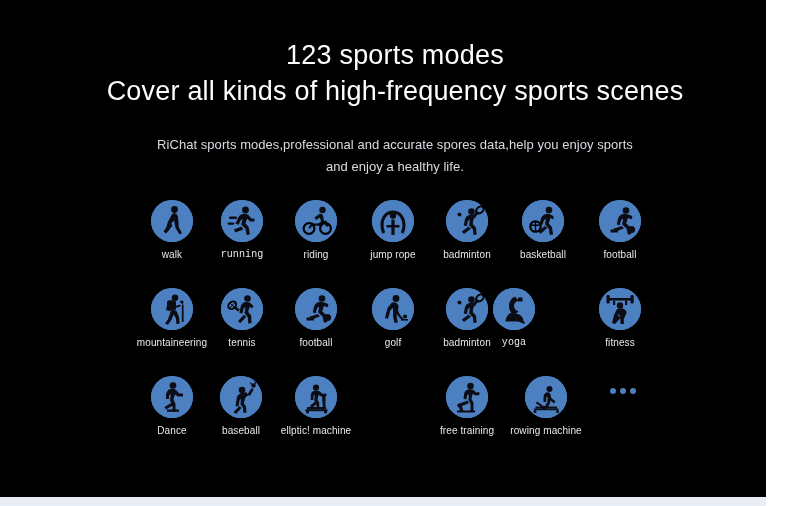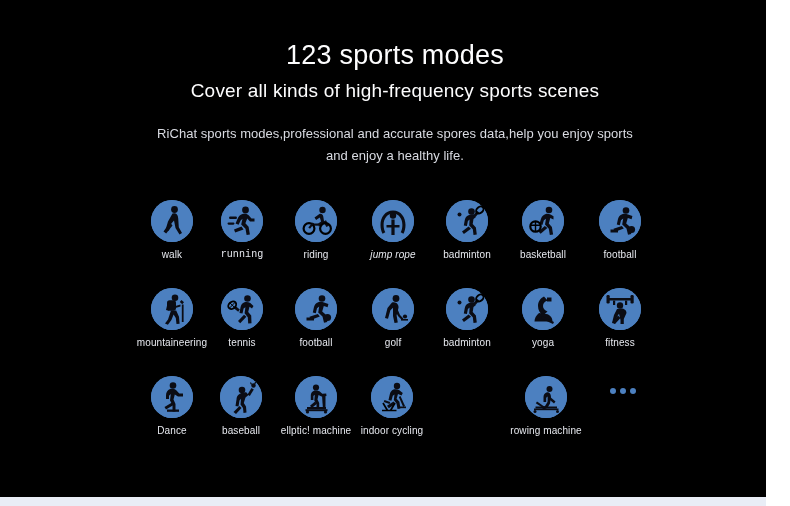--- a/index.html
+++ b/index.html
@@ -35,30 +35,30 @@
 
   .title-line1 {
     font-size: 27px;
     line-height: 34px;
     color: #fdfdfe;
     font-weight: 400;
     letter-spacing: 0.2px;
   }
 
   .title-line2 {
-    font-size: 19px;
+    font-size: 27px;
     line-height: 34px;
     color: #fdfdfe;
     font-weight: 400;
     letter-spacing: 0.2px;
     margin-top: 2px;
   }
 
   .subtitle {
-    margin: 15px auto 0;
+    margin: 26px auto 0;
     width: 500px;
     font-size: 13px;
     line-height: 22px;
     color: #d9dbe2;
     font-weight: 400;
     text-align: center;
     letter-spacing: 0.05px;
   }
 
   
@@ -185,21 +185,21 @@
                 <path d="M28.2 21.5 L31.4 27 L34 25.7 L31 20.2 Z"></path>
                 <path d="M16.5 23.5 L23.5 23.5 L23.5 25.7 L16.5 25.7 Z"></path>
                 <circle cx="14" cy="28.5" r="5.4" fill="none" stroke="#000" stroke-width="2.2"></circle>
                 <circle cx="30.5" cy="28.5" r="5.4" fill="none" stroke="#000" stroke-width="2.2"></circle>
                 <path d="M13.3 27.6 L17.5 22.5 L19.2 23.6 L15 28.8 Z"></path>
               </g>
             </svg>
           </div>
           <div class="label">riding</div>
         </div>
-        <div class="item" style="left: 393px; font-style: italic;">
+        <div class="item" style="left: 393px;">
           <div class="circle">
             <svg viewBox="0 0 42 42" fill="#0b0c14" xmlns="http://www.w3.org/2000/svg">
               <circle cx="21" cy="21" r="21" fill="#4c80c0"></circle>
               <g fill="#0b0c14" stroke="none">
                 <path d="M21 10.5 C13 10.5 8.5 17.5 8.5 25 C8.5 28.5 9.3 31.5 10.6 33.8 L13.3 32.2 C12.2 30.3 11.6 27.8 11.6 25 C11.6 19 15.1 13.6 21 13.6 C26.9 13.6 30.4 19 30.4 25 C30.4 27.8 29.8 30.3 28.7 32.2 L31.4 33.8 C32.7 31.5 33.5 28.5 33.5 25 C33.5 17.5 29 10.5 21 10.5 Z"></path>
                 <circle cx="21" cy="15.5" r="3.2"></circle>
                 <path d="M19.4 19.5 L19.4 25 L14.5 25 L14.5 27.4 L19.4 27.4 L19.4 35 L22.6 35 L22.6 27.4 L27.5 27.4 L27.5 25 L22.6 25 L22.6 19.5 Z"></path>
               </g>
             </svg>
           </div>
@@ -325,21 +325,21 @@
                 <path d="M22.5 15.2 C20.5 16 19.2 17.8 18.8 20 L17.8 25.5 L20.9 26.1 L21.9 21 L23.6 19.4 L23.2 25.5 L26.8 29.2 L27.5 35 L30.8 34.6 L29.9 27.4 L26.7 23.9 L27.5 19 L30 17 L28.5 14.8 C27 14 24.5 14.4 22.5 15.2 Z"></path>
                 <path d="M22.6 26.5 L16 31.5 L17.9 34 L25 28.7 Z"></path>
                 <path d="M29.8 16.8 L33.2 12.5 L31 10.8 L27.6 15.1 Z"></path>
                 <ellipse cx="33.8" cy="10" rx="4.1" ry="3" transform="rotate(-40 33.8 10)" fill="none" stroke="#000" stroke-width="1.9"></ellipse>
                 <circle cx="13.5" cy="14.5" r="2"></circle>
               </g>
             </svg>
           </div>
           <div class="label">badminton</div>
         </div>
-        <div class="item" style="left: 543px;">
+        <div class="item" style="left: 514px; font-family: Liberation Mono, monospace;">
           <div class="circle">
             <svg viewBox="0 0 42 42" fill="#0b0c14" xmlns="http://www.w3.org/2000/svg">
               <circle cx="21" cy="21" r="21" fill="#4c80c0"></circle>
               <g fill="#0b0c14" stroke="none">
                 <path d="M22 8.5 C18.5 10 16 13.5 16 18 C16 22 18 25.5 21 27.5 L25.5 23.5 C22.8 22.4 21 20.4 21 18 C21 15.2 23 13 25.8 12.8 Z"></path>
                 <path d="M25 9.5 L29.5 9.5 L29.5 13.5 L25 13.5 Z"></path>
                 <path d="M17 25 C14 27.5 12.5 30.5 12.5 33.5 L30.5 33.5 C30.5 29 27 25.8 22.5 25.8 Z"></path>
                 <path d="M20 28 L32 34 L31 36 L19 30.5 Z"></path>
               </g>
             </svg>
@@ -407,36 +407,34 @@
                 <path d="M27 19 L30.5 19 L30.5 31 L27.8 31 Z"></path>
                 <path d="M12 31 L31 31 L31 33.2 L12 33.2 Z"></path>
                 <path d="M10.5 33.2 L32.5 33.2 L32.5 35.2 L10.5 35.2 Z"></path>
                 <circle cx="12.5" cy="36" r="1.6"></circle>
                 <circle cx="30.5" cy="36" r="1.6"></circle>
               </g>
             </svg>
           </div>
           <div class="label">ellptic! machine</div>
         </div>
-        <div class="item" style="left: 392px;">
-          <div class="circle">
-            <svg viewBox="0 0 42 42" fill="#0b0c14" xmlns="http://www.w3.org/2000/svg">
-              <circle cx="21" cy="21" r="21" fill="#4c80c0"></circle>
-              <g fill="#0b0c14" stroke="none">
-                <circle cx="26" cy="10" r="3.2"></circle>
-                <path d="M22.5 13.5 C20.5 14.5 19.2 16.2 18.8 18.2 L17.5 24 L20.4 24.8 L21.8 19.8 L23.5 18.5 L22.8 24 L25.5 27.5 L26.5 33 L29.4 32.5 L28.4 25.8 L25.6 22.8 L27 18 L30.5 19.5 L31.8 17 L28 14 C26.4 13.2 24.3 12.8 22.5 13.5 Z"></path>
-                <path d="M22.5 25.5 L16 29.8 L17.8 32.2 L24.5 28 Z"></path>
-                <path d="M13 25 L19 25 L19 27 L13 27 Z" transform="rotate(18 16 26)"></path>
-                <path d="M12 27 L16.5 34.5 M24 27 L19.5 34.5 M11 34.5 L18 34.5 M18 34.5 L25.5 34.5" stroke="#000" stroke-width="1.7" fill="none"></path>
-                <path d="M29.5 20 L34 30 L32.2 31 L27.8 21 Z"></path>
-                <path d="M27 30.5 L35 30.5 L35 32.2 L27 32.2 Z"></path>
-              </g>
-            </svg>
-          </div>
-          <div class="label">indoor cycling</div>
+        <div class="item" style="left: 467px;">
+          <div class="circle">
+            <svg viewBox="0 0 42 42" fill="#0b0c14" xmlns="http://www.w3.org/2000/svg">
+              <circle cx="21" cy="21" r="21" fill="#4c80c0"></circle>
+              <g fill="#0b0c14" stroke="none">
+                <circle cx="24.5" cy="10" r="3.3"></circle>
+                <path d="M21.5 13.8 C19.5 14.6 18.2 16.3 18 18.5 L17.5 23 L20.5 23.3 L21 19.4 L22.8 18 L22.5 24 L24.5 28 L24.5 36 L27.5 36 L27.5 27 L25.5 22.8 L26.5 18 L30 19.5 L33.5 19 L33.2 16 L30.2 16.4 L27.5 14 C26 13.2 23.5 13 21.5 13.8 Z"></path>
+                <path d="M21.5 24.5 L11 28.5 L12.2 31.4 L23 27.2 Z"></path>
+                <path d="M12 28 L14.5 36 L17.5 35.2 L15 27.4 Z"></path>
+                <path d="M11 34.5 L29 34.5 L29 36.5 L11 36.5 Z"></path>
+              </g>
+            </svg>
+          </div>
+          <div class="label">free training</div>
         </div>
         <div class="item" style="left: 546px;">
           <div class="circle">
             <svg viewBox="0 0 42 42" fill="#0b0c14" xmlns="http://www.w3.org/2000/svg">
               <circle cx="21" cy="21" r="21" fill="#4c80c0"></circle>
               <g fill="#0b0c14" stroke="none">
                 <circle cx="24.5" cy="13" r="3"></circle>
                 <path d="M21.5 16.5 C19.5 17.3 18.5 19 18.5 21 L18.5 26 L21.2 26 L21.2 21.8 L22.8 20.5 L22.5 26 L20 30 L17 31.5 L18.2 34 L22.5 31.8 L25 27.5 L26 21 C26 18 24 15.8 21.5 16.5 Z"></path>
                 <path d="M24 20 L30.5 25.5 L29 27.5 L22.5 22 Z"></path>
                 <path d="M10.5 30.5 L32 30.5 L32 32.5 L10.5 32.5 Z"></path>

